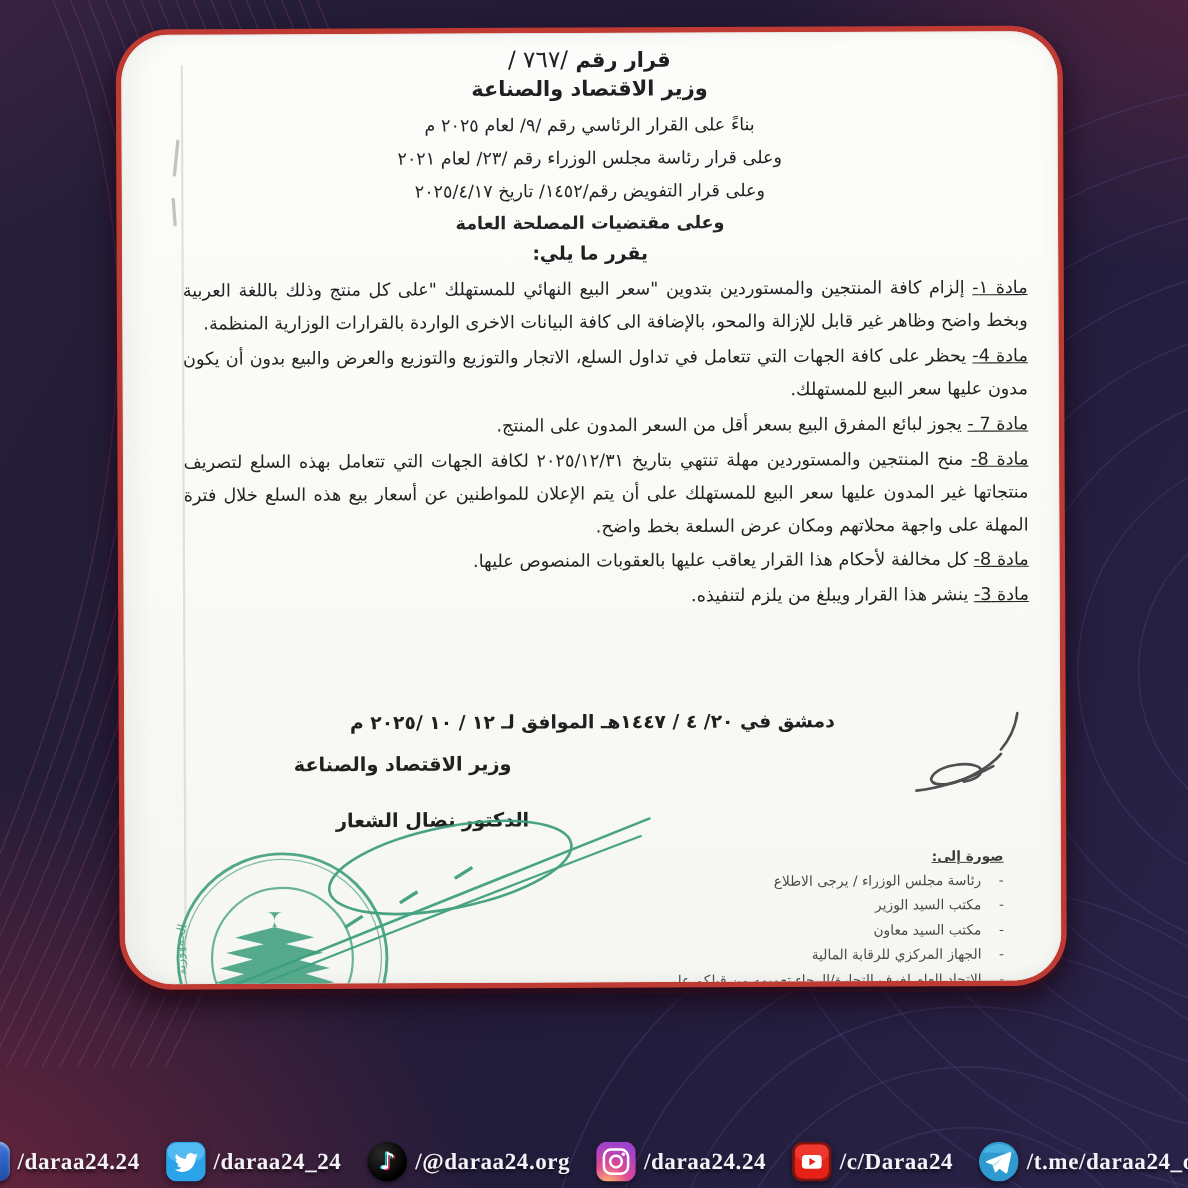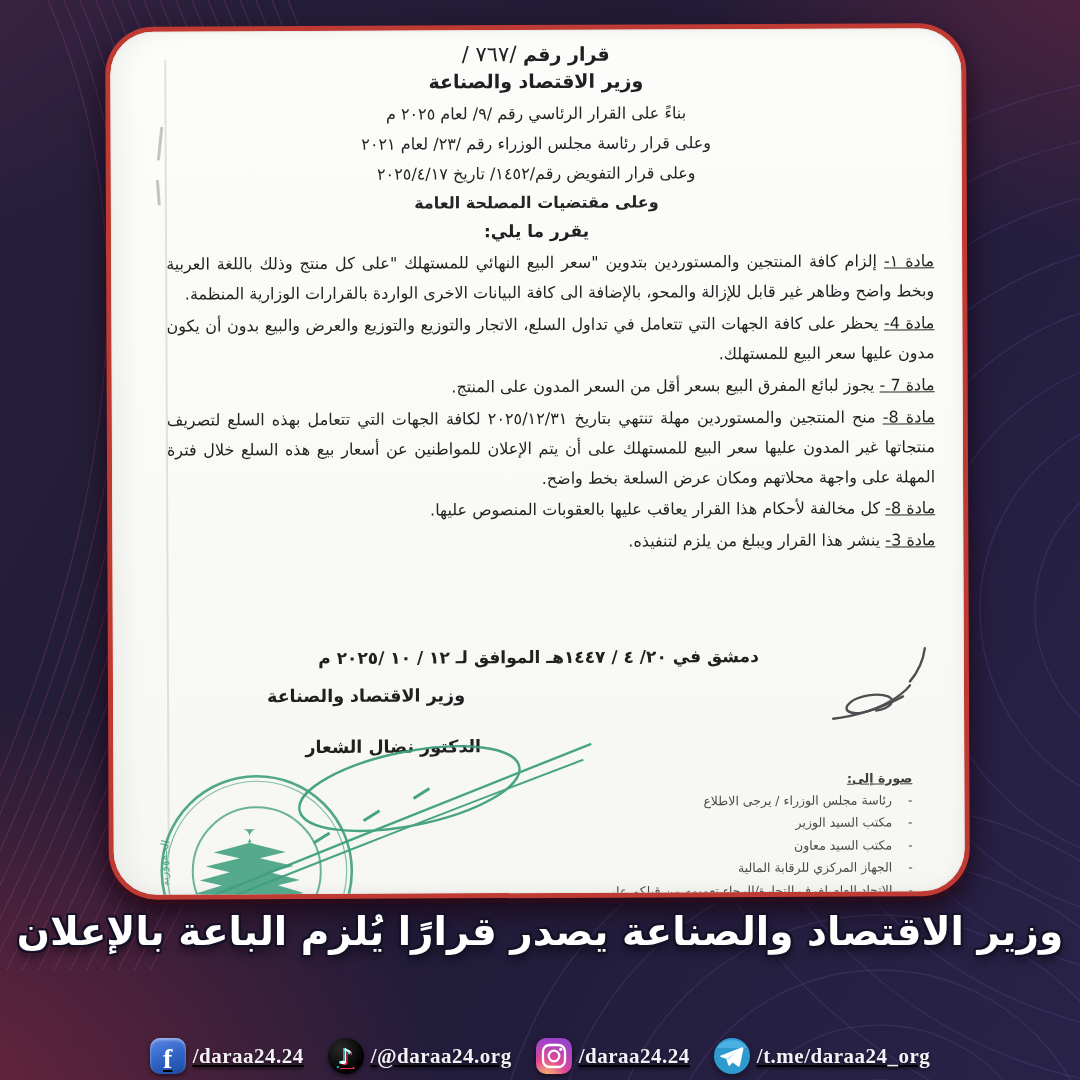--- a/index.html
+++ b/index.html
@@ -69,21 +69,21 @@
   .caption .c1 { font-size:39px; line-height:1.5; }
   .caption .c2 { font-size:39px; line-height:1.45; }
   .caption div {
     text-shadow:
       2px 0 0 #161127, -2px 0 0 #161127, 0 2px 0 #161127, 0 -2px 0 #161127,
       2px 2px 0 #161127, -2px 2px 0 #161127, 2px -2px 0 #161127, -2px -2px 0 #161127,
       0 6px 10px rgba(0,0,0,.55);
   }
 
   
-  .footer { position:absolute; left:0; bottom:6px; width:100%; display:flex; justify-content:center; align-items:center; gap:24px;text-decoration:underline; }
+  .footer { position:absolute; left:0; bottom:6px; width:100%; display:flex; justify-content:center; align-items:center; gap:24px; }
   .social { display:flex; align-items:center; gap:7px; }
   .handle { font-family:"Liberation Serif", serif; font-weight:bold; font-size:21px; color:#f4f2f7; text-shadow:0 2px 3px rgba(0,0,0,.6); letter-spacing:.5px; }
   .icon { width:36px; height:36px; display:flex; align-items:center; justify-content:center; flex:0 0 auto; }
   .fb { border-radius:10px; background:linear-gradient(160deg,#5a87e8 0%,#2f62c4 55%,#1c4aa0 100%); color:#fff; font-family:"Liberation Serif", serif; font-weight:bold; font-size:28px; box-shadow:inset 0 2px 3px rgba(255,255,255,.45), 0 2px 4px rgba(0,0,0,.5); padding-top:6px; }
   .tiktok { border-radius:50%; background:radial-gradient(circle at 35% 30%, #2a2a2a, #000 70%); position:relative; box-shadow:0 2px 4px rgba(0,0,0,.5); }
   .tiktok .note { color:#fff; font-size:22px; font-weight:bold; text-shadow:-1.5px 0 0 #25f4ee, 1.5px 1px 0 #fe2c55; }
   .svg-ic { width:36px; height:36px; filter:drop-shadow(0 2px 3px rgba(0,0,0,.5)); }
 </style>
 </head>
 <body>
@@ -206,30 +206,37 @@
         <div class="cc-item">مكتب السيد الوزير</div>
         <div class="cc-item">مكتب السيد معاون</div>
         <div class="cc-item">الجهاز المركزي للرقابة المالية</div>
         <div class="cc-item">الاتحاد العام لغرف التجارة/الرجاء تعميمه من قبلكم على الغرف/</div>
       </div>
 
     </div>
   </div>
 
   <div class="caption">
-    <div class="c1">وزير الاقتصاد والصناعة يصدر قرارًا يُلزم الباعة بالإعلان</div>
   </div>
 
   <div class="footer">
 
     <div class="social">
       <span class="icon fb">f</span>
       <span class="handle">/daraa24.24</span>
     </div>
 
+    <div class="social">
+      <svg class="svg-ic" viewBox="0 0 36 36">
+        <rect x="0" y="0" width="36" height="36" rx="10" fill="#2aa3e8"></rect>
+        <rect x="1.2" y="1.2" width="33.6" height="16" rx="8" fill="#6fcdf7" opacity="0.55"></rect>
+        <path fill="#fff" d="M29 12.2c-.8.35-1.6.6-2.5.7a4.4 4.4 0 0 0 1.9-2.4c-.85.5-1.8.9-2.8 1.1a4.35 4.35 0 0 0-7.5 3c0 .34.04.67.1 1-3.6-.18-6.8-1.9-9-4.6a4.33 4.33 0 0 0 1.35 5.8c-.7-.02-1.37-.22-1.95-.54v.06c0 2.1 1.5 3.85 3.5 4.25-.63.17-1.3.2-1.96.07a4.36 4.36 0 0 0 4.07 3 8.74 8.74 0 0 1-6.45 1.8 12.3 12.3 0 0 0 6.68 1.96c8 0 12.4-6.64 12.4-12.4v-.56A8.9 8.9 0 0 0 29 12.2z"></path>
+      </svg>
+      <span class="handle">/daraa24_24</span>
+    </div>
 
     <div class="social">
       <span class="icon tiktok">
           <span class="note">♪</span>
         </span>
       <span class="handle">/@daraa24.org</span>
     </div>
 
     <div class="social">
       <svg class="svg-ic" viewBox="0 0 36 36">
@@ -241,20 +248,30 @@
           </radialGradient>
         </defs>
         <rect x="0" y="0" width="36" height="36" rx="10" fill="url(#iggrad)"></rect>
         <rect x="7" y="7" width="22" height="22" rx="6.5" fill="none" stroke="#fff" stroke-width="2.3"></rect>
         <circle cx="18" cy="18" r="5.3" fill="none" stroke="#fff" stroke-width="2.3"></circle>
         <circle cx="24.7" cy="11.3" r="1.6" fill="#fff"></circle>
       </svg>
       <span class="handle">/daraa24.24</span>
     </div>
 
+    <div class="social">
+      <svg class="svg-ic" viewBox="0 0 36 36">
+        <rect x="0" y="0" width="36" height="36" rx="9" fill="#7a1410"></rect>
+        <rect x="2.5" y="2.5" width="31" height="31" rx="7.5" fill="#e62117"></rect>
+        <rect x="2.5" y="2.5" width="31" height="14" rx="7" fill="#ff5b4f" opacity="0.4"></rect>
+        <rect x="9" y="12" width="18" height="12.5" rx="3.5" fill="#fff"></rect>
+        <path d="M15.8 14.8 L21.6 18.2 L15.8 21.6 Z" fill="#e62117"></path>
+      </svg>
+      <span class="handle">/c/Daraa24</span>
+    </div>
 
     <div class="social">
       <svg class="svg-ic" viewBox="0 0 36 36">
         <circle cx="18" cy="18" r="18" fill="#2e9ad0"></circle>
         <path d="M3 10 a18 18 0 0 1 30 0 z" fill="#5fc2ef" opacity="0.6"></path>
         <path fill="#fff" d="M27.5 9.6 L6.9 17.5 c-.9.35-.87 1.3.08 1.6 l5.25 1.65 2 6.3 c.28.85 1.05.97 1.6.35 l2.8-2.95 5.5 4.05 c.68.5 1.5.1 1.7-.72 l3.6-17 c.2-.95-.65-1.6-1.93-1.22z"></path>
         <path fill="#c8e6f5" d="M12.2 20.7 l10.8-7.4 -8.6 8.9 z"></path>
       </svg>
       <span class="handle">/t.me/daraa24_org</span>
     </div>

